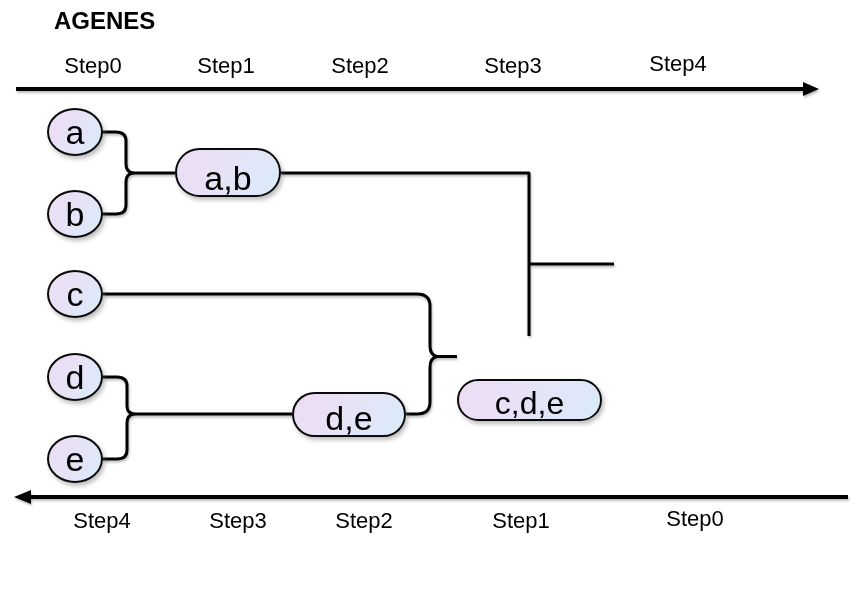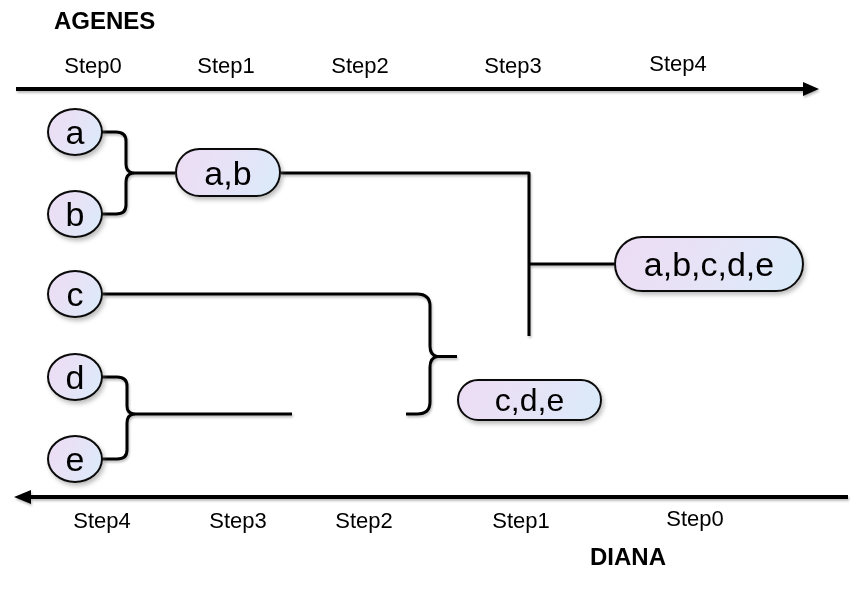--- a/index.html
+++ b/index.html
@@ -15,21 +15,21 @@
   .axis-head{fill:#000;stroke:none;}
   
   .node{
     position:absolute;z-index:2;display:flex;align-items:center;justify-content:center;
     background:linear-gradient(118deg,#ecdcf4 0%,#e8e2f6 42%,#d9ebfa 100%);
     border:2.5px solid #0a0a0a;box-sizing:border-box;
     font-size:34px;line-height:1;color:#000;
     box-shadow:2px 3px 4px rgba(110,110,110,0.45);
   }
   .ellipse{width:56px;height:48px;border-radius:50%;}
-  .capsule{border-radius:30px;}
+  .capsule{border-radius:30px;align-items:flex-end;}
   #node-a{left:47px;top:108px;}
   #node-b{left:47px;top:190px;}
   #node-c{left:47px;top:270px;}
   #node-d{left:47px;top:353px;}
   #node-e{left:47px;top:435px;}
   #node-ab{left:175px;top:148px;width:106px;height:49px;}
   #node-de{left:292px;top:392px;width:114px;height:45px;}
   #node-cde{left:457px;top:336px;width:145px;height:42px;font-size:32px;margin-top:43px;}
   #node-abcde{left:614px;top:236px;width:190px;height:56px;}
   
@@ -94,32 +94,31 @@
   <div class="node ellipse" id="node-d">
     <span>d</span>
   </div>
   <div class="node ellipse" id="node-e">
     <span>e</span>
   </div>
 
   <div class="node capsule" id="node-ab">
     <span>a,b</span>
   </div>
+  <div class="node capsule" id="node-de">
+    <span>d,e</span>
+  </div>
   <div class="node capsule" id="node-cde">
     <span>c,d,e</span>
-  </div>
-  <div class="node capsule" id="node-abcde">
-    <span>a,b,c,d,e</span>
   </div>
 
   <div class="steps-bottom">
     <span class="step" style="left:94px">Step4</span>
     <span class="step" style="left:230px">Step3</span>
     <span class="step" style="left:356px">Step2</span>
     <span class="step" style="left:513px">Step1</span>
     <span class="step" style="left:687px;top:506px">Step0</span>
   </div>
 
   <div class="title-row" id="diana-title">
-    <span>DIANA</span>
   </div>
 
 </div>
 
 </body></html>

